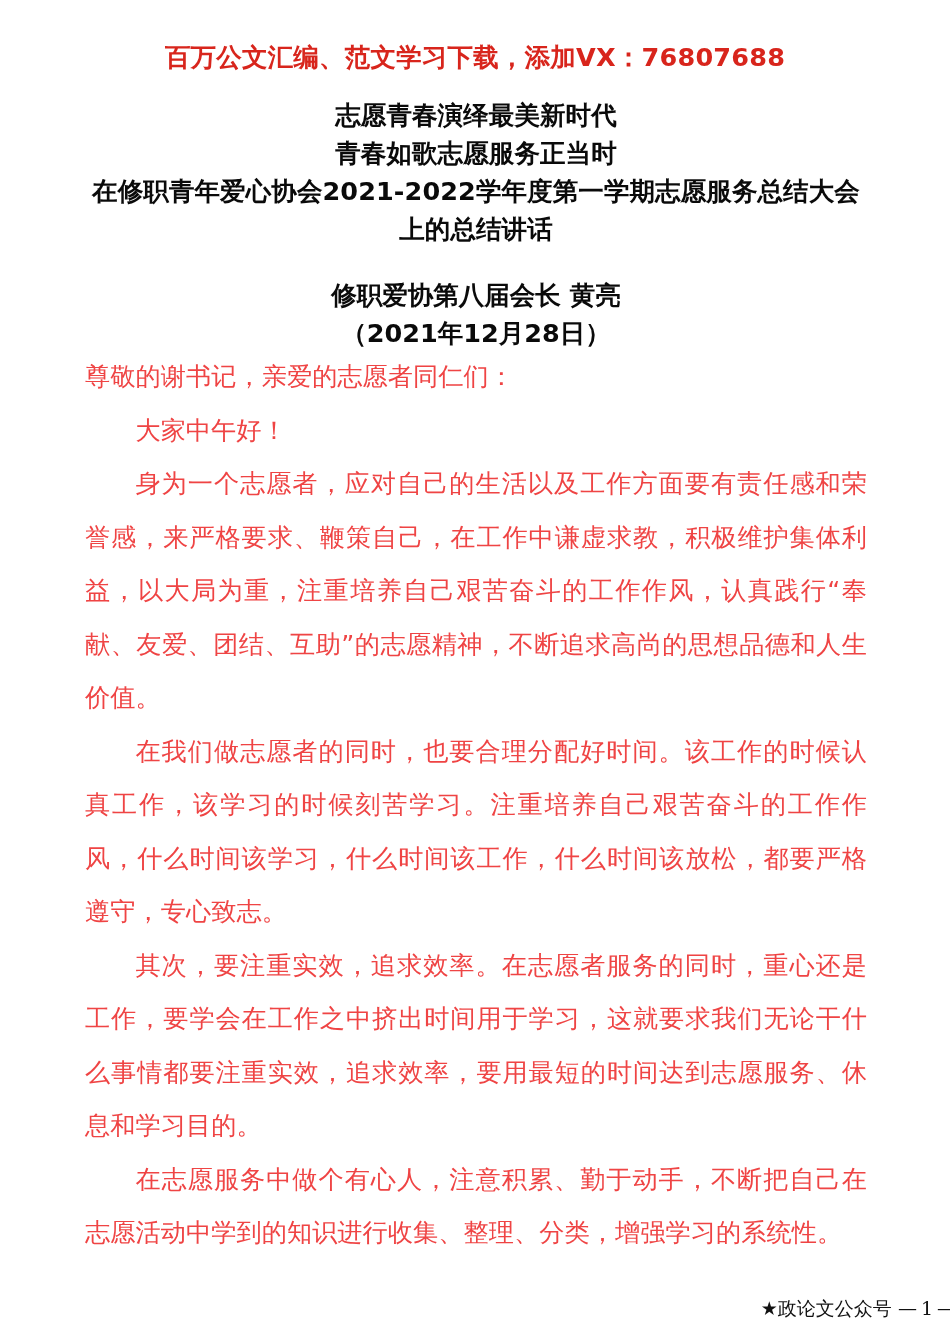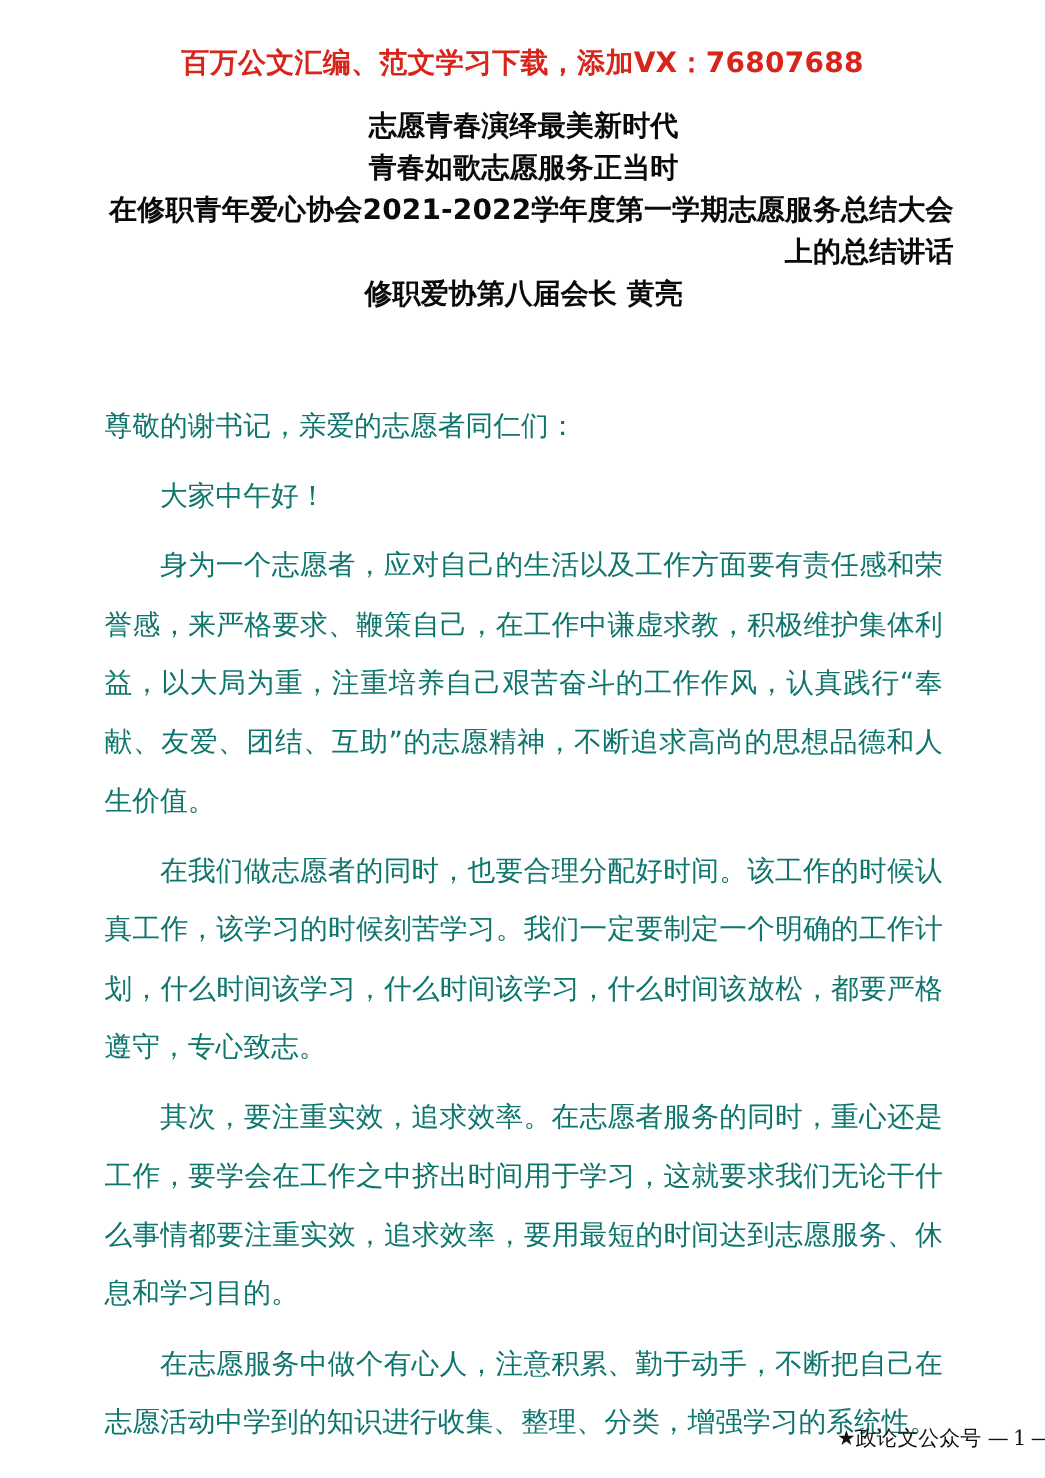--- a/index.html
+++ b/index.html
@@ -45,49 +45,50 @@
     text-align: center;
   }
   .title-line {
     font-size: 25.5px;
     line-height: 38px;
     font-weight: bold;
     color: #0a0a0a;
     letter-spacing: 0.1px;
   }
   .title-line.wrap {
-    text-align: right;
+    text-align: center;
   }
   .byline {
     font-size: 25.5px;
     line-height: 38px;
     font-weight: bold;
     color: #0a0a0a;
+    margin-top: 28px;
   }
   .dateline {
     font-size: 25.5px;
     line-height: 38px;
     font-weight: bold;
     color: #0a0a0a;
   }
 
   
   .body-block {
     position: absolute;
     top: 350px;
     left: 85px;
     width: 782px;
   }
   .para {
     font-size: 25.2px;
     line-height: 53.5px;
-    color: #0f766e;
+    color: #ef4444;
     text-align: justify;
     text-justify: inter-ideograph;
-    margin: 10px;
+    margin: 0;
     letter-spacing: 0.05px;
   }
   .para.indent {
     text-indent: 2em;
   }
   .para.noindent {
     text-indent: 0;
   }
 
   
@@ -122,27 +123,28 @@
 
 <div class="page">
 
   <div class="promo-banner">百万公文汇编、范文学习下载，添加VX：76807688</div>
 
   <div class="title-block">
     <div class="title-line">志愿青春演绎最美新时代</div>
     <div class="title-line">青春如歌志愿服务正当时</div>
     <div class="title-line wrap">在修职青年爱心协会2021-2022学年度第一学期志愿服务总结大会上的总结讲话</div>
     <div class="byline">修职爱协第八届会长  黄亮</div>
+    <div class="dateline">（2021年12月28日）</div>
   </div>
 
   <div class="body-block">
     <p class="para noindent">尊敬的谢书记，亲爱的志愿者同仁们：</p>
     <p class="para indent">大家中午好！</p>
     <p class="para indent">身为一个志愿者，应对自己的生活以及工作方面要有责任感和荣誉感，来严格要求、鞭策自己，在工作中谦虚求教，积极维护集体利益，以大局为重，注重培养自己艰苦奋斗的工作作风，认真践行“奉献、友爱、团结、互助”的志愿精神，不断追求高尚的思想品德和人生价值。</p>
-    <p class="para indent">在我们做志愿者的同时，也要合理分配好时间。该工作的时候认真工作，该学习的时候刻苦学习。我们一定要制定一个明确的工作计划，什么时间该学习，什么时间该学习，什么时间该放松，都要严格遵守，专心致志。</p>
+    <p class="para indent">在我们做志愿者的同时，也要合理分配好时间。该工作的时候认真工作，该学习的时候刻苦学习。注重培养自己艰苦奋斗的工作作风，什么时间该学习，什么时间该工作，什么时间该放松，都要严格遵守，专心致志。</p>
     <p class="para indent">其次，要注重实效，追求效率。在志愿者服务的同时，重心还是工作，要学会在工作之中挤出时间用于学习，这就要求我们无论干什么事情都要注重实效，追求效率，要用最短的时间达到志愿服务、休息和学习目的。</p>
     <p class="para indent">在志愿服务中做个有心人，注意积累、勤于动手，不断把自己在志愿活动中学到的知识进行收集、整理、分类，增强学习的系统性。</p>
 
   </div>
 
   <div class="footer">
     <span class="footer-inner"><span class="footer-mark">★政论文公众号</span>&nbsp;<span>—</span><span class="footer-page">1</span><span>—</span></span>
   </div>
 
 </div>

